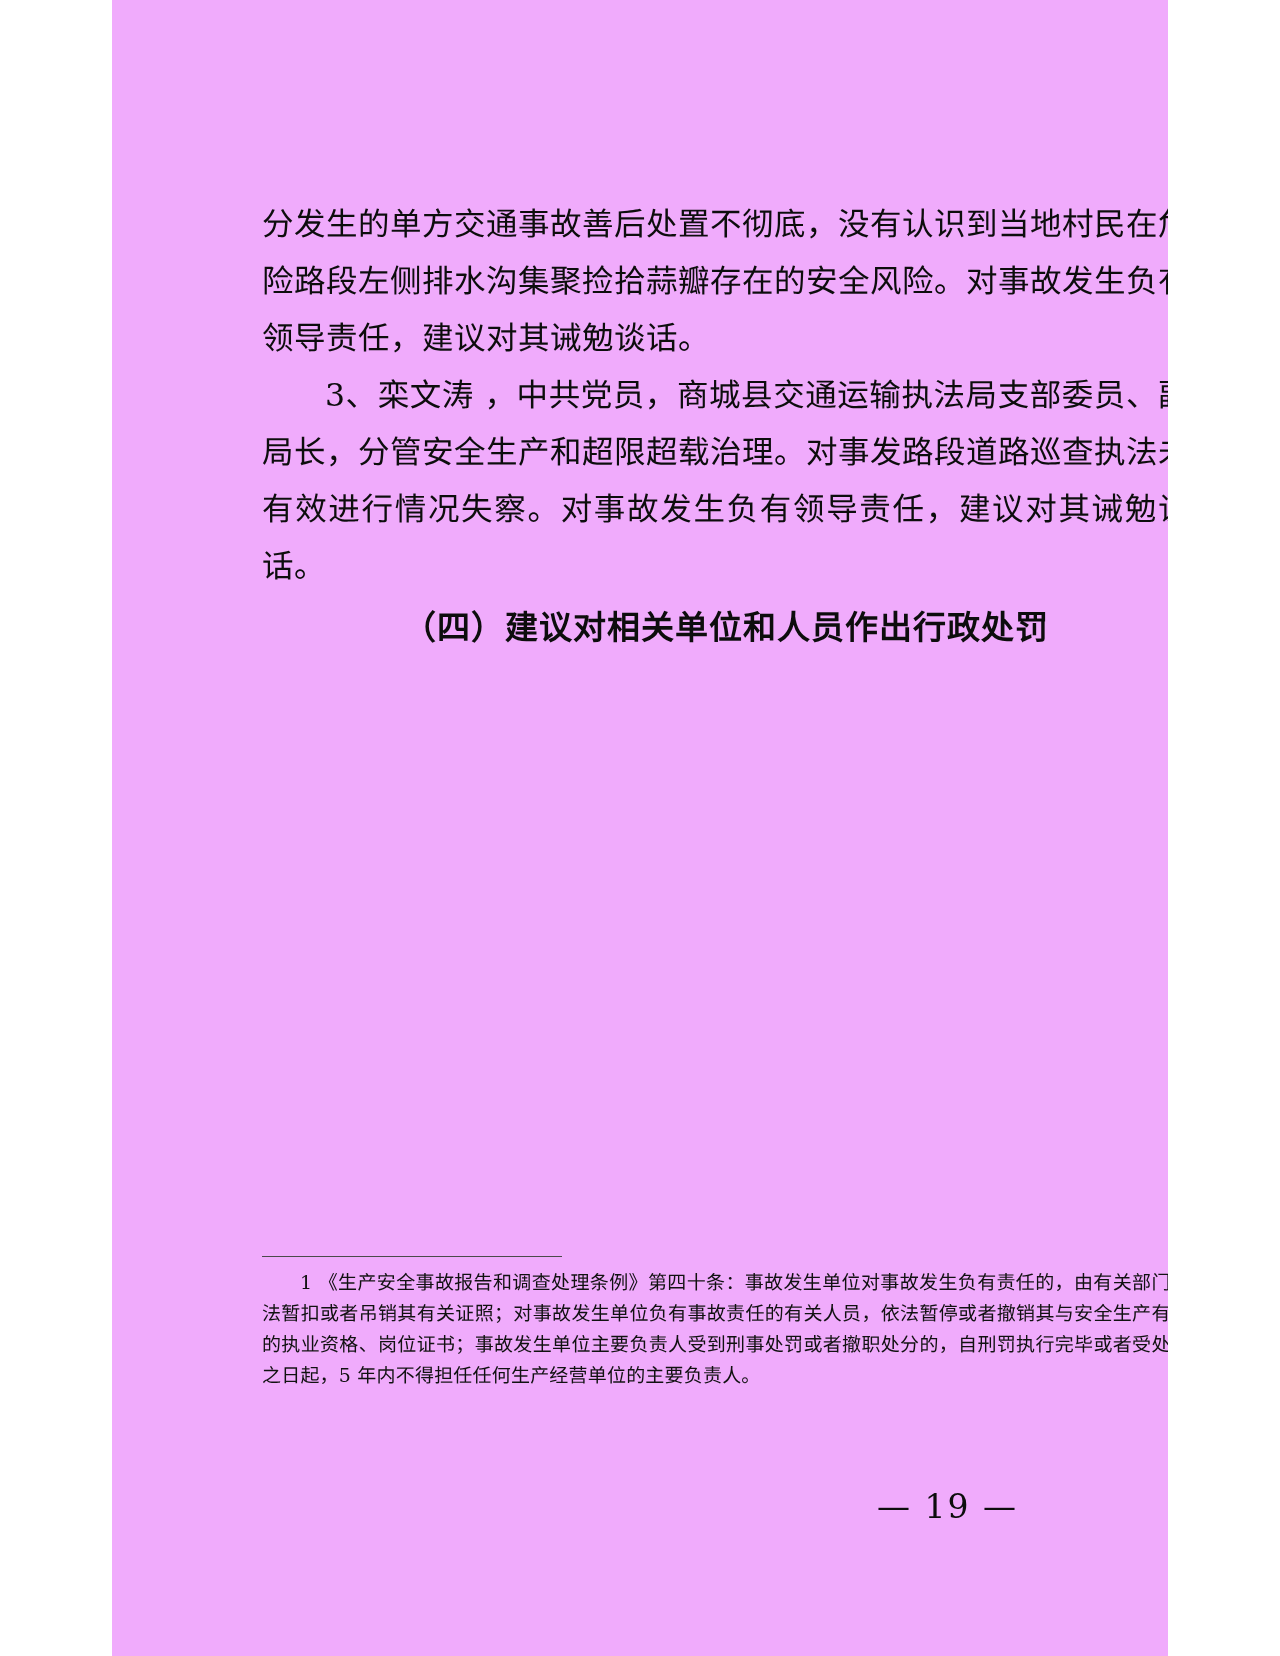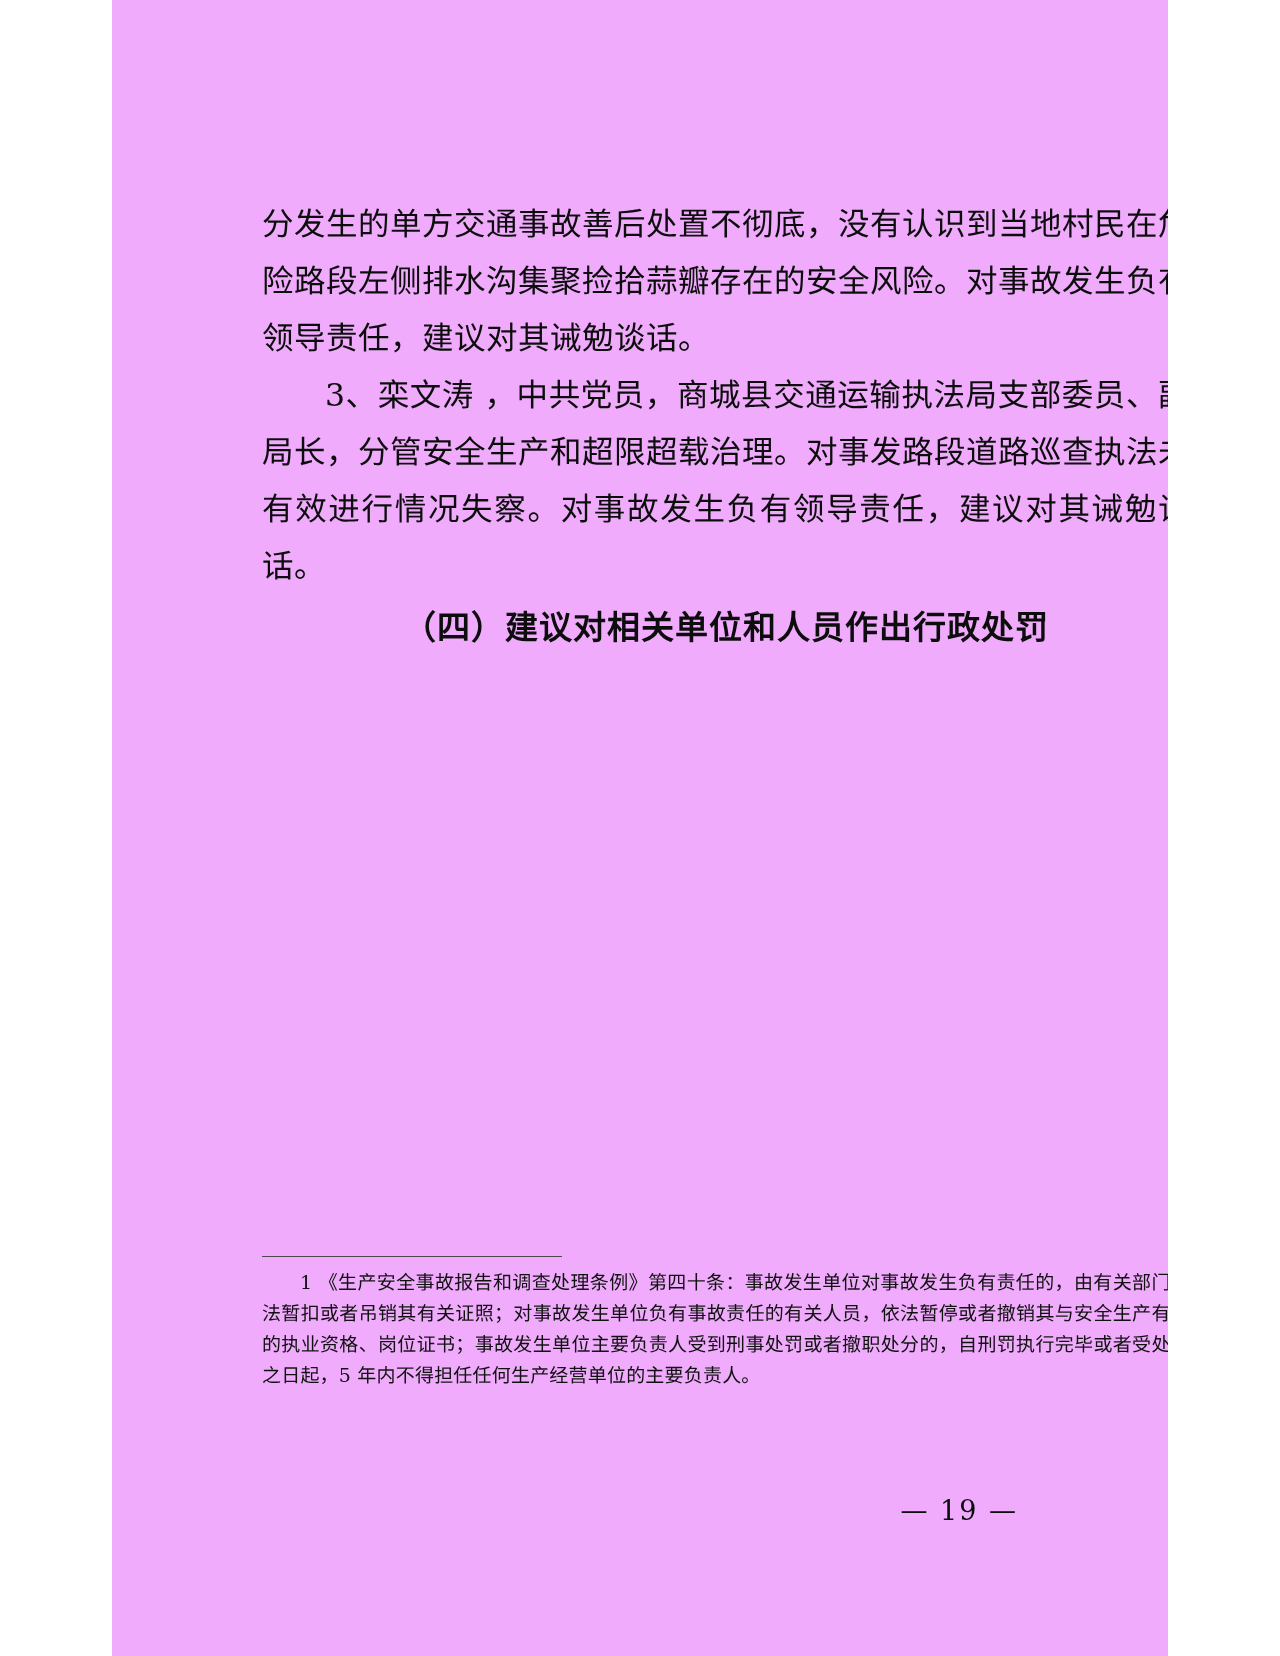--- a/index.html
+++ b/index.html
@@ -68,21 +68,21 @@
     text-justify: inter-ideograph;
     letter-spacing: 0.2px;
     text-indent: 38px;
     color: #111111;
     font-family: "DejaVu Serif", "Liberation Serif", serif;
   }
   .page-number {
     position: absolute;
     right: 150px;
     bottom: 130px;
-    font-size: 27px;
+    font-size: 33px;
     letter-spacing: 2px;
     color: #0d0d0d;
   }
 </style>
 </head>
 <body>
 
 <div class="page">
 
   <div class="content">

